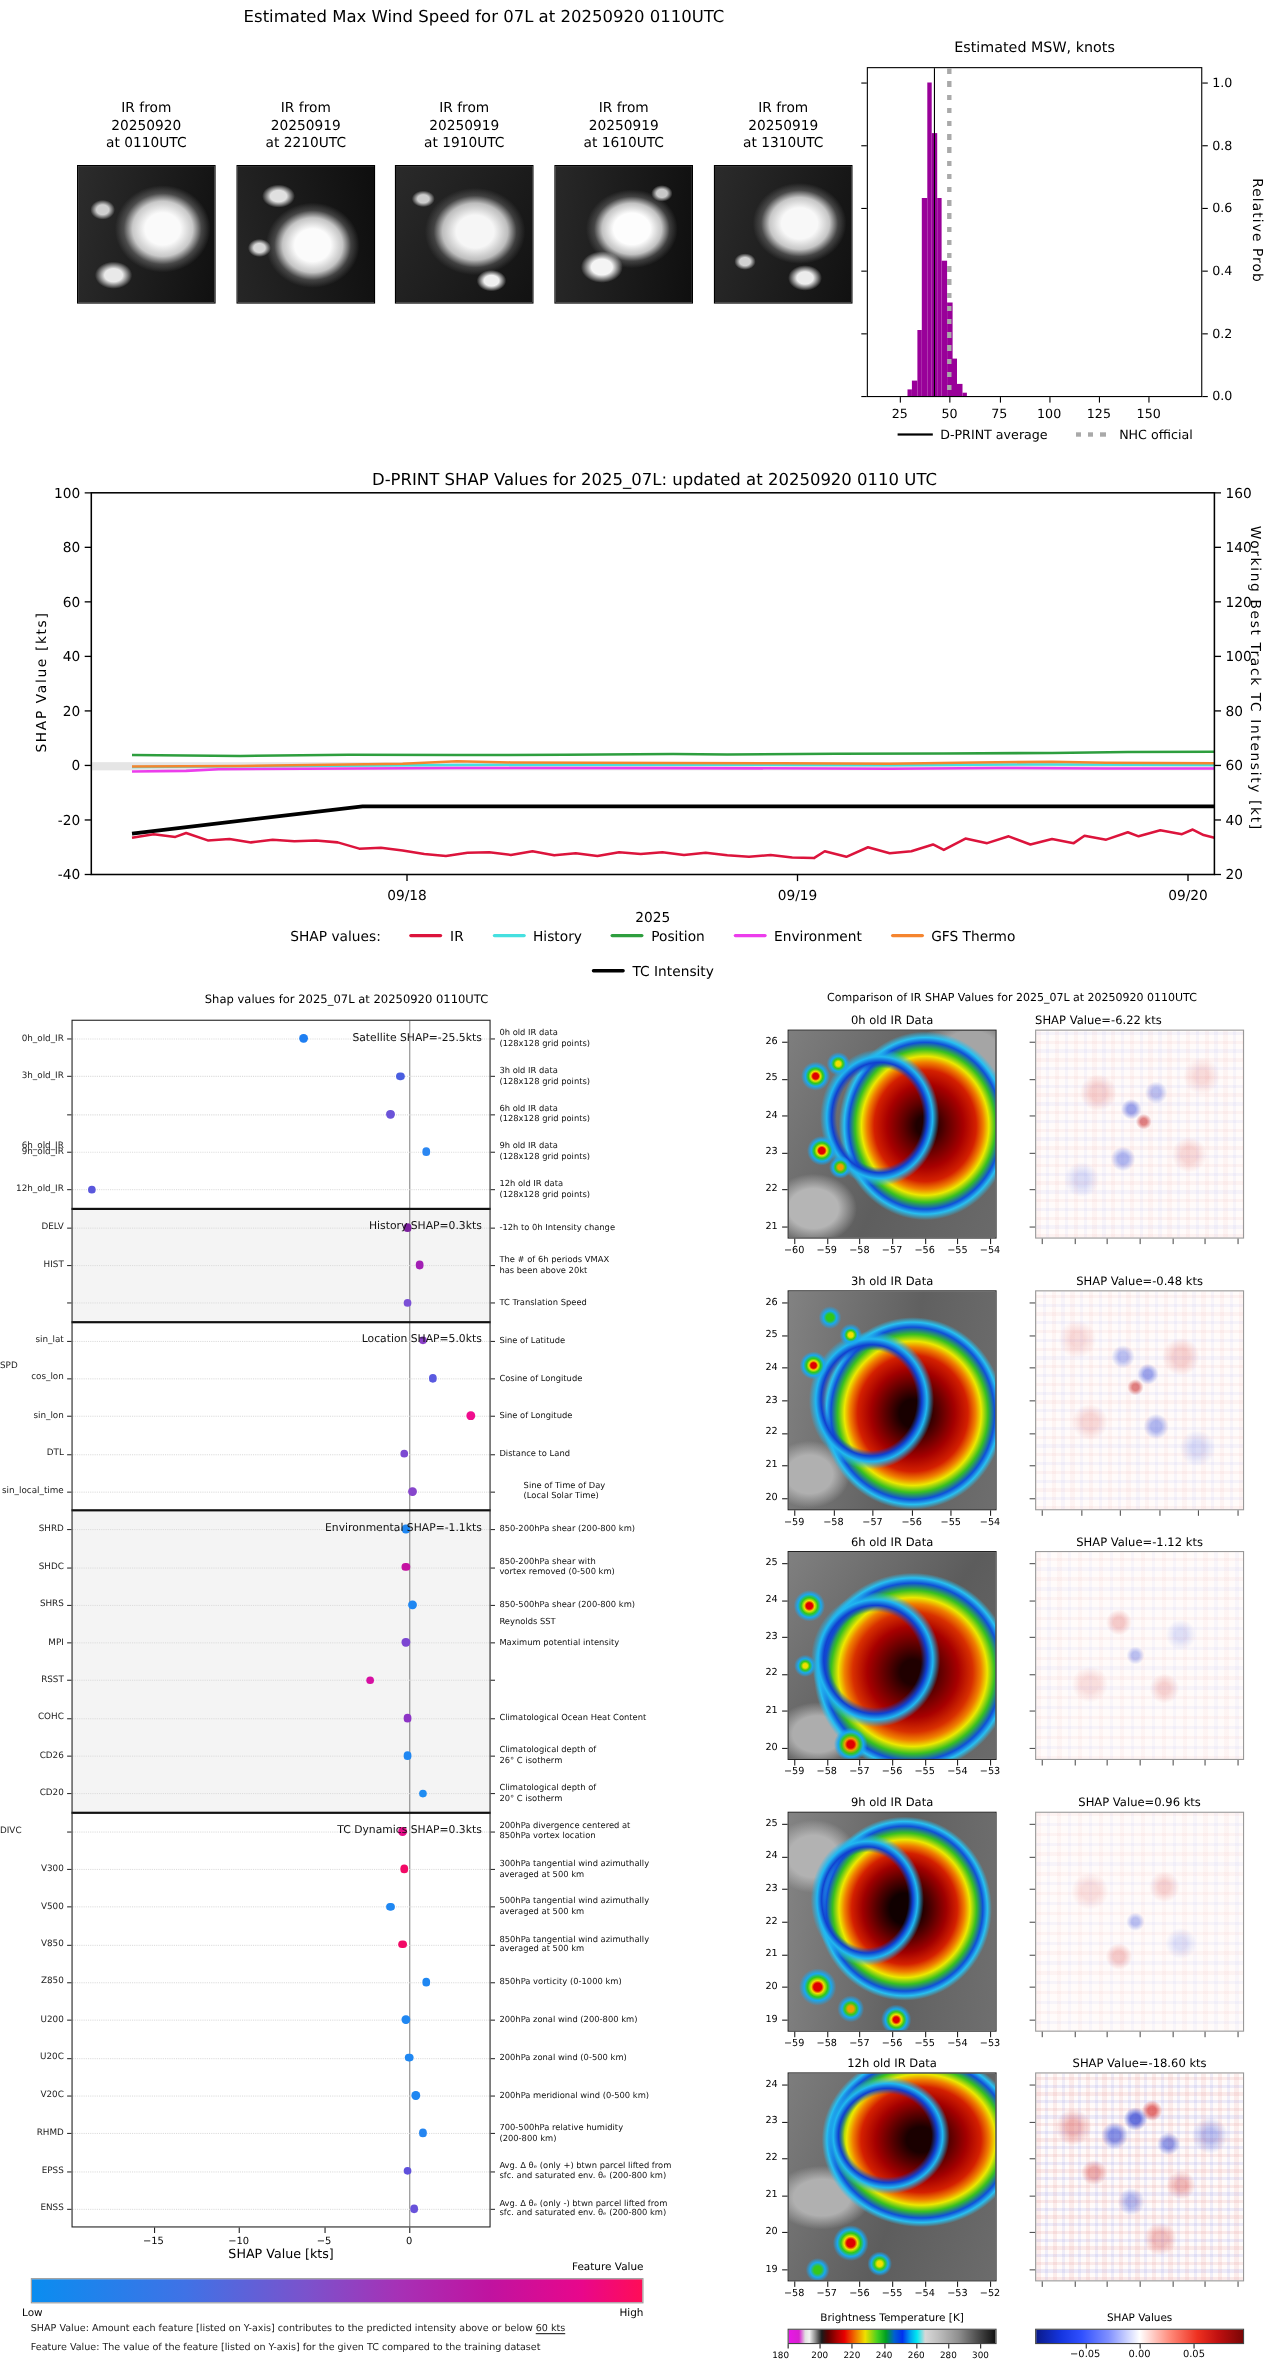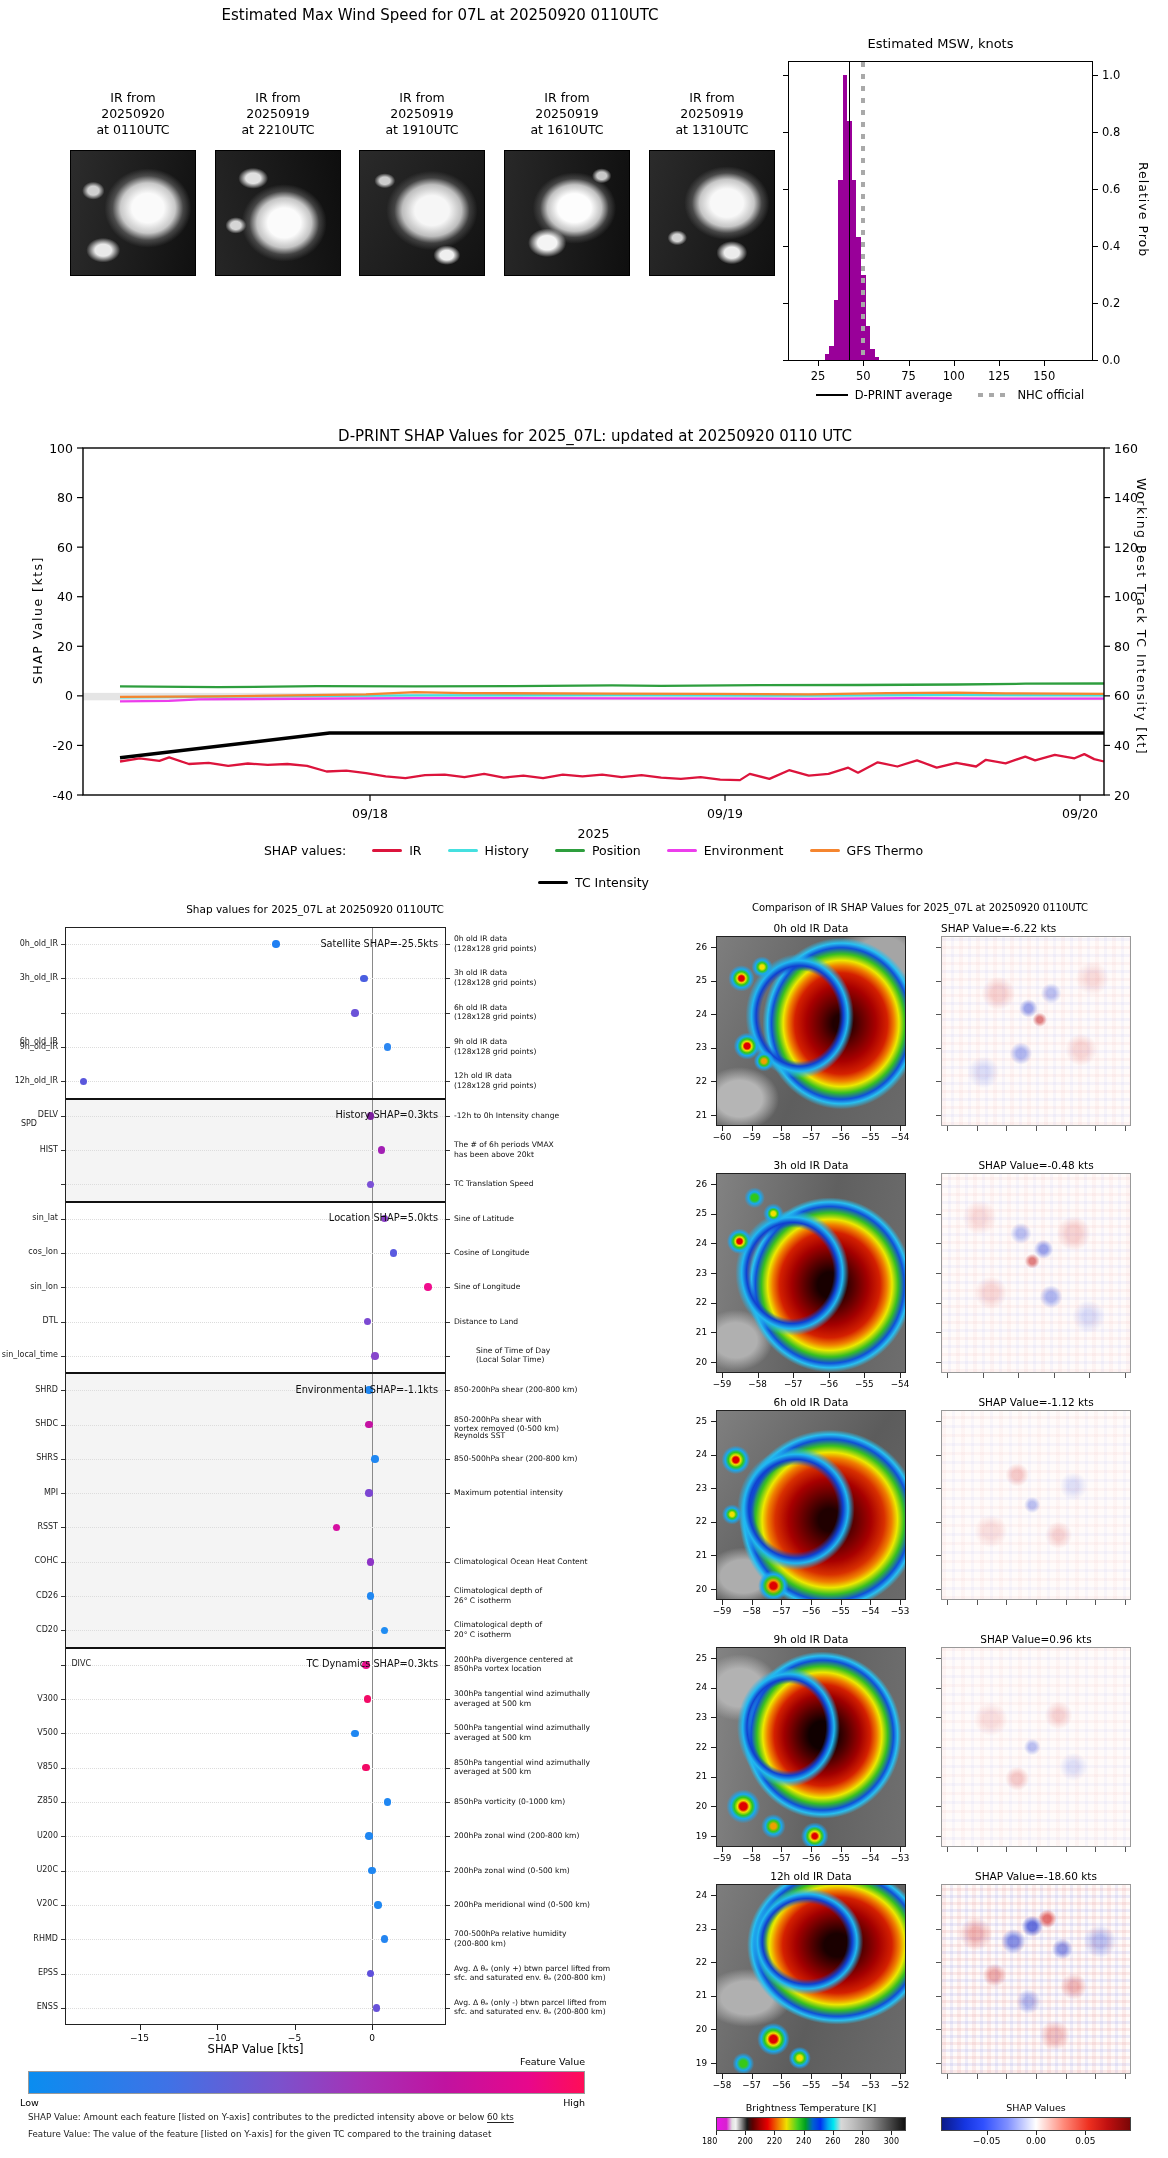--- a/index.html
+++ b/index.html
@@ -384,21 +384,21 @@
     <div style="position: absolute; left: 366.65px; top: 1111.92px; width: 7.6px; height: 7.6px; border-radius: 50%; background: rgb(124, 31, 158);"></div>
     <div style="position: absolute; left: 66px; top: 1150.03px; width: 379px; height: 0px; border-top: 1px dotted rgb(220, 220, 220);"></div>
     <div style="position: absolute; left: 61px; top: 1150.03px; width: 4px; height: 1px; background: rgb(51, 51, 51);"></div>
     <div style="position: absolute; left: 0px; top: 1144.53px; width: 58px; text-align: right; font-size: 8px; color: rgb(34, 34, 34);">HIST</div>
     <div style="position: absolute; left: 446px; top: 1150.03px; width: 4px; height: 1px; background: rgb(51, 51, 51);"></div>
     <div style="position: absolute; left: 454px; top: 1140.03px; width: 185px; font-size: 7.6px; line-height: 9.5px; white-space: pre-line; color: rgb(17, 17, 17);">The # of 6h periods VMAX
 has been above 20kt</div>
     <div style="position: absolute; left: 377.5px; top: 1146.23px; width: 7.6px; height: 7.6px; border-radius: 50%; background: rgb(162, 31, 180);"></div>
     <div style="position: absolute; left: 66px; top: 1184.34px; width: 379px; height: 0px; border-top: 1px dotted rgb(220, 220, 220);"></div>
     <div style="position: absolute; left: 61px; top: 1184.34px; width: 4px; height: 1px; background: rgb(51, 51, 51);"></div>
-    <div style="position: absolute; left: 0px; top: 1119px; width: 58px; text-align: center; font-size: 8px; color: rgb(34, 34, 34);">SPD</div>
+    <div style="position: absolute; left: 0px; top: 1237px; width: 58px; text-align: left; font-size: 8px; color: rgb(34, 34, 34);">SPD</div>
     <div style="position: absolute; left: 446px; top: 1184.34px; width: 4px; height: 1px; background: rgb(51, 51, 51);"></div>
     <div style="position: absolute; left: 454px; top: 1179.34px; width: 185px; font-size: 7.6px; line-height: 9.5px; white-space: pre-line; color: rgb(17, 17, 17);">TC Translation Speed</div>
     <div style="position: absolute; left: 366.65px; top: 1180.54px; width: 7.6px; height: 7.6px; border-radius: 50%; background: rgb(123, 80, 214);"></div>
     <div style="position: absolute; left: 66px; top: 1218.66px; width: 379px; height: 0px; border-top: 1px dotted rgb(220, 220, 220);"></div>
     <div style="position: absolute; left: 61px; top: 1218.66px; width: 4px; height: 1px; background: rgb(51, 51, 51);"></div>
     <div style="position: absolute; left: 0px; top: 1213.16px; width: 58px; text-align: right; font-size: 8px; color: rgb(34, 34, 34);">sin_lat</div>
     <div style="position: absolute; left: 446px; top: 1218.66px; width: 4px; height: 1px; background: rgb(51, 51, 51);"></div>
     <div style="position: absolute; left: 454px; top: 1213.66px; width: 185px; font-size: 7.6px; line-height: 9.5px; white-space: pre-line; color: rgb(17, 17, 17);">Sine of Latitude</div>
     <div style="position: absolute; left: 380.6px; top: 1214.86px; width: 7.6px; height: 7.6px; border-radius: 50%; background: rgb(138, 62, 200);"></div>
     <div style="position: absolute; left: 66px; top: 1252.97px; width: 379px; height: 0px; border-top: 1px dotted rgb(220, 220, 220);"></div>
@@ -448,21 +448,21 @@
     <div style="position: absolute; left: 66px; top: 1493.16px; width: 379px; height: 0px; border-top: 1px dotted rgb(220, 220, 220);"></div>
     <div style="position: absolute; left: 61px; top: 1493.16px; width: 4px; height: 1px; background: rgb(51, 51, 51);"></div>
     <div style="position: absolute; left: 0px; top: 1487.66px; width: 58px; text-align: right; font-size: 8px; color: rgb(34, 34, 34);">MPI</div>
     <div style="position: absolute; left: 446px; top: 1493.16px; width: 4px; height: 1px; background: rgb(51, 51, 51);"></div>
     <div style="position: absolute; left: 454px; top: 1488.16px; width: 185px; font-size: 7.6px; line-height: 9.5px; white-space: pre-line; color: rgb(17, 17, 17);">Maximum potential intensity</div>
     <div style="position: absolute; left: 365.1px; top: 1489.36px; width: 7.6px; height: 7.6px; border-radius: 50%; background: rgb(124, 70, 210);"></div>
     <div style="position: absolute; left: 66px; top: 1527.47px; width: 379px; height: 0px; border-top: 1px dotted rgb(220, 220, 220);"></div>
     <div style="position: absolute; left: 61px; top: 1527.47px; width: 4px; height: 1px; background: rgb(51, 51, 51);"></div>
     <div style="position: absolute; left: 0px; top: 1521.97px; width: 58px; text-align: right; font-size: 8px; color: rgb(34, 34, 34);">RSST</div>
     <div style="position: absolute; left: 446px; top: 1527.47px; width: 4px; height: 1px; background: rgb(51, 51, 51);"></div>
-    <div style="position: absolute; left: 454px; top: 1431px; width: 185px; font-size: 7.6px; line-height: 9.5px; white-space: pre-line; color: rgb(17, 17, 17);">Reynolds SST</div>
+    <div style="position: absolute; left: 454px; top: 1469px; width: 185px; font-size: 7.6px; line-height: 9.5px; white-space: pre-line; color: rgb(17, 17, 17);">Reynolds SST</div>
     <div style="position: absolute; left: 332.55px; top: 1523.67px; width: 7.6px; height: 7.6px; border-radius: 50%; background: rgb(214, 15, 162);"></div>
     <div style="position: absolute; left: 66px; top: 1561.78px; width: 379px; height: 0px; border-top: 1px dotted rgb(220, 220, 220);"></div>
     <div style="position: absolute; left: 61px; top: 1561.78px; width: 4px; height: 1px; background: rgb(51, 51, 51);"></div>
     <div style="position: absolute; left: 0px; top: 1556.28px; width: 58px; text-align: right; font-size: 8px; color: rgb(34, 34, 34);">COHC</div>
     <div style="position: absolute; left: 446px; top: 1561.78px; width: 4px; height: 1px; background: rgb(51, 51, 51);"></div>
     <div style="position: absolute; left: 454px; top: 1556.78px; width: 185px; font-size: 7.6px; line-height: 9.5px; white-space: pre-line; color: rgb(17, 17, 17);">Climatological Ocean Heat Content</div>
     <div style="position: absolute; left: 366.65px; top: 1557.98px; width: 7.6px; height: 7.6px; border-radius: 50%; background: rgb(141, 52, 198);"></div>
     <div style="position: absolute; left: 66px; top: 1596.09px; width: 379px; height: 0px; border-top: 1px dotted rgb(220, 220, 220);"></div>
     <div style="position: absolute; left: 61px; top: 1596.09px; width: 4px; height: 1px; background: rgb(51, 51, 51);"></div>
     <div style="position: absolute; left: 0px; top: 1590.59px; width: 58px; text-align: right; font-size: 8px; color: rgb(34, 34, 34);">CD26</div>
@@ -472,21 +472,21 @@
     <div style="position: absolute; left: 366.65px; top: 1592.29px; width: 7.6px; height: 7.6px; border-radius: 50%; background: rgb(31, 135, 242);"></div>
     <div style="position: absolute; left: 66px; top: 1630.41px; width: 379px; height: 0px; border-top: 1px dotted rgb(220, 220, 220);"></div>
     <div style="position: absolute; left: 61px; top: 1630.41px; width: 4px; height: 1px; background: rgb(51, 51, 51);"></div>
     <div style="position: absolute; left: 0px; top: 1624.91px; width: 58px; text-align: right; font-size: 8px; color: rgb(34, 34, 34);">CD20</div>
     <div style="position: absolute; left: 446px; top: 1630.41px; width: 4px; height: 1px; background: rgb(51, 51, 51);"></div>
     <div style="position: absolute; left: 454px; top: 1620.41px; width: 185px; font-size: 7.6px; line-height: 9.5px; white-space: pre-line; color: rgb(17, 17, 17);">Climatological depth of
 20° C isotherm</div>
     <div style="position: absolute; left: 380.6px; top: 1626.61px; width: 7.6px; height: 7.6px; border-radius: 50%; background: rgb(31, 140, 242);"></div>
     <div style="position: absolute; left: 66px; top: 1664.72px; width: 379px; height: 0px; border-top: 1px dotted rgb(220, 220, 220);"></div>
     <div style="position: absolute; left: 61px; top: 1664.72px; width: 4px; height: 1px; background: rgb(51, 51, 51);"></div>
-    <div style="position: absolute; left: 0px; top: 1659.22px; width: 58px; text-align: right; font-size: 8px; color: rgb(34, 34, 34); padding-left: 33px;">DIVC</div>
+    <div style="position: absolute; left: 0px; top: 1659.22px; width: 58px; font-size: 8px; color: rgb(34, 34, 34);">DIVC</div>
     <div style="position: absolute; left: 446px; top: 1664.72px; width: 4px; height: 1px; background: rgb(51, 51, 51);"></div>
     <div style="position: absolute; left: 454px; top: 1654.72px; width: 185px; font-size: 7.6px; line-height: 9.5px; white-space: pre-line; color: rgb(17, 17, 17);">200hPa divergence centered at
 850hPa vortex location</div>
     <div style="position: absolute; left: 362px; top: 1660.92px; width: 7.6px; height: 7.6px; border-radius: 50%; background: rgb(232, 14, 140);"></div>
     <div style="position: absolute; left: 66px; top: 1699.03px; width: 379px; height: 0px; border-top: 1px dotted rgb(220, 220, 220);"></div>
     <div style="position: absolute; left: 61px; top: 1699.03px; width: 4px; height: 1px; background: rgb(51, 51, 51);"></div>
     <div style="position: absolute; left: 0px; top: 1693.53px; width: 58px; text-align: right; font-size: 8px; color: rgb(34, 34, 34);">V300</div>
     <div style="position: absolute; left: 446px; top: 1699.03px; width: 4px; height: 1px; background: rgb(51, 51, 51);"></div>
     <div style="position: absolute; left: 454px; top: 1689.03px; width: 185px; font-size: 7.6px; line-height: 9.5px; white-space: pre-line; color: rgb(17, 17, 17);">300hPa tangential wind azimuthally
 averaged at 500 km</div>

